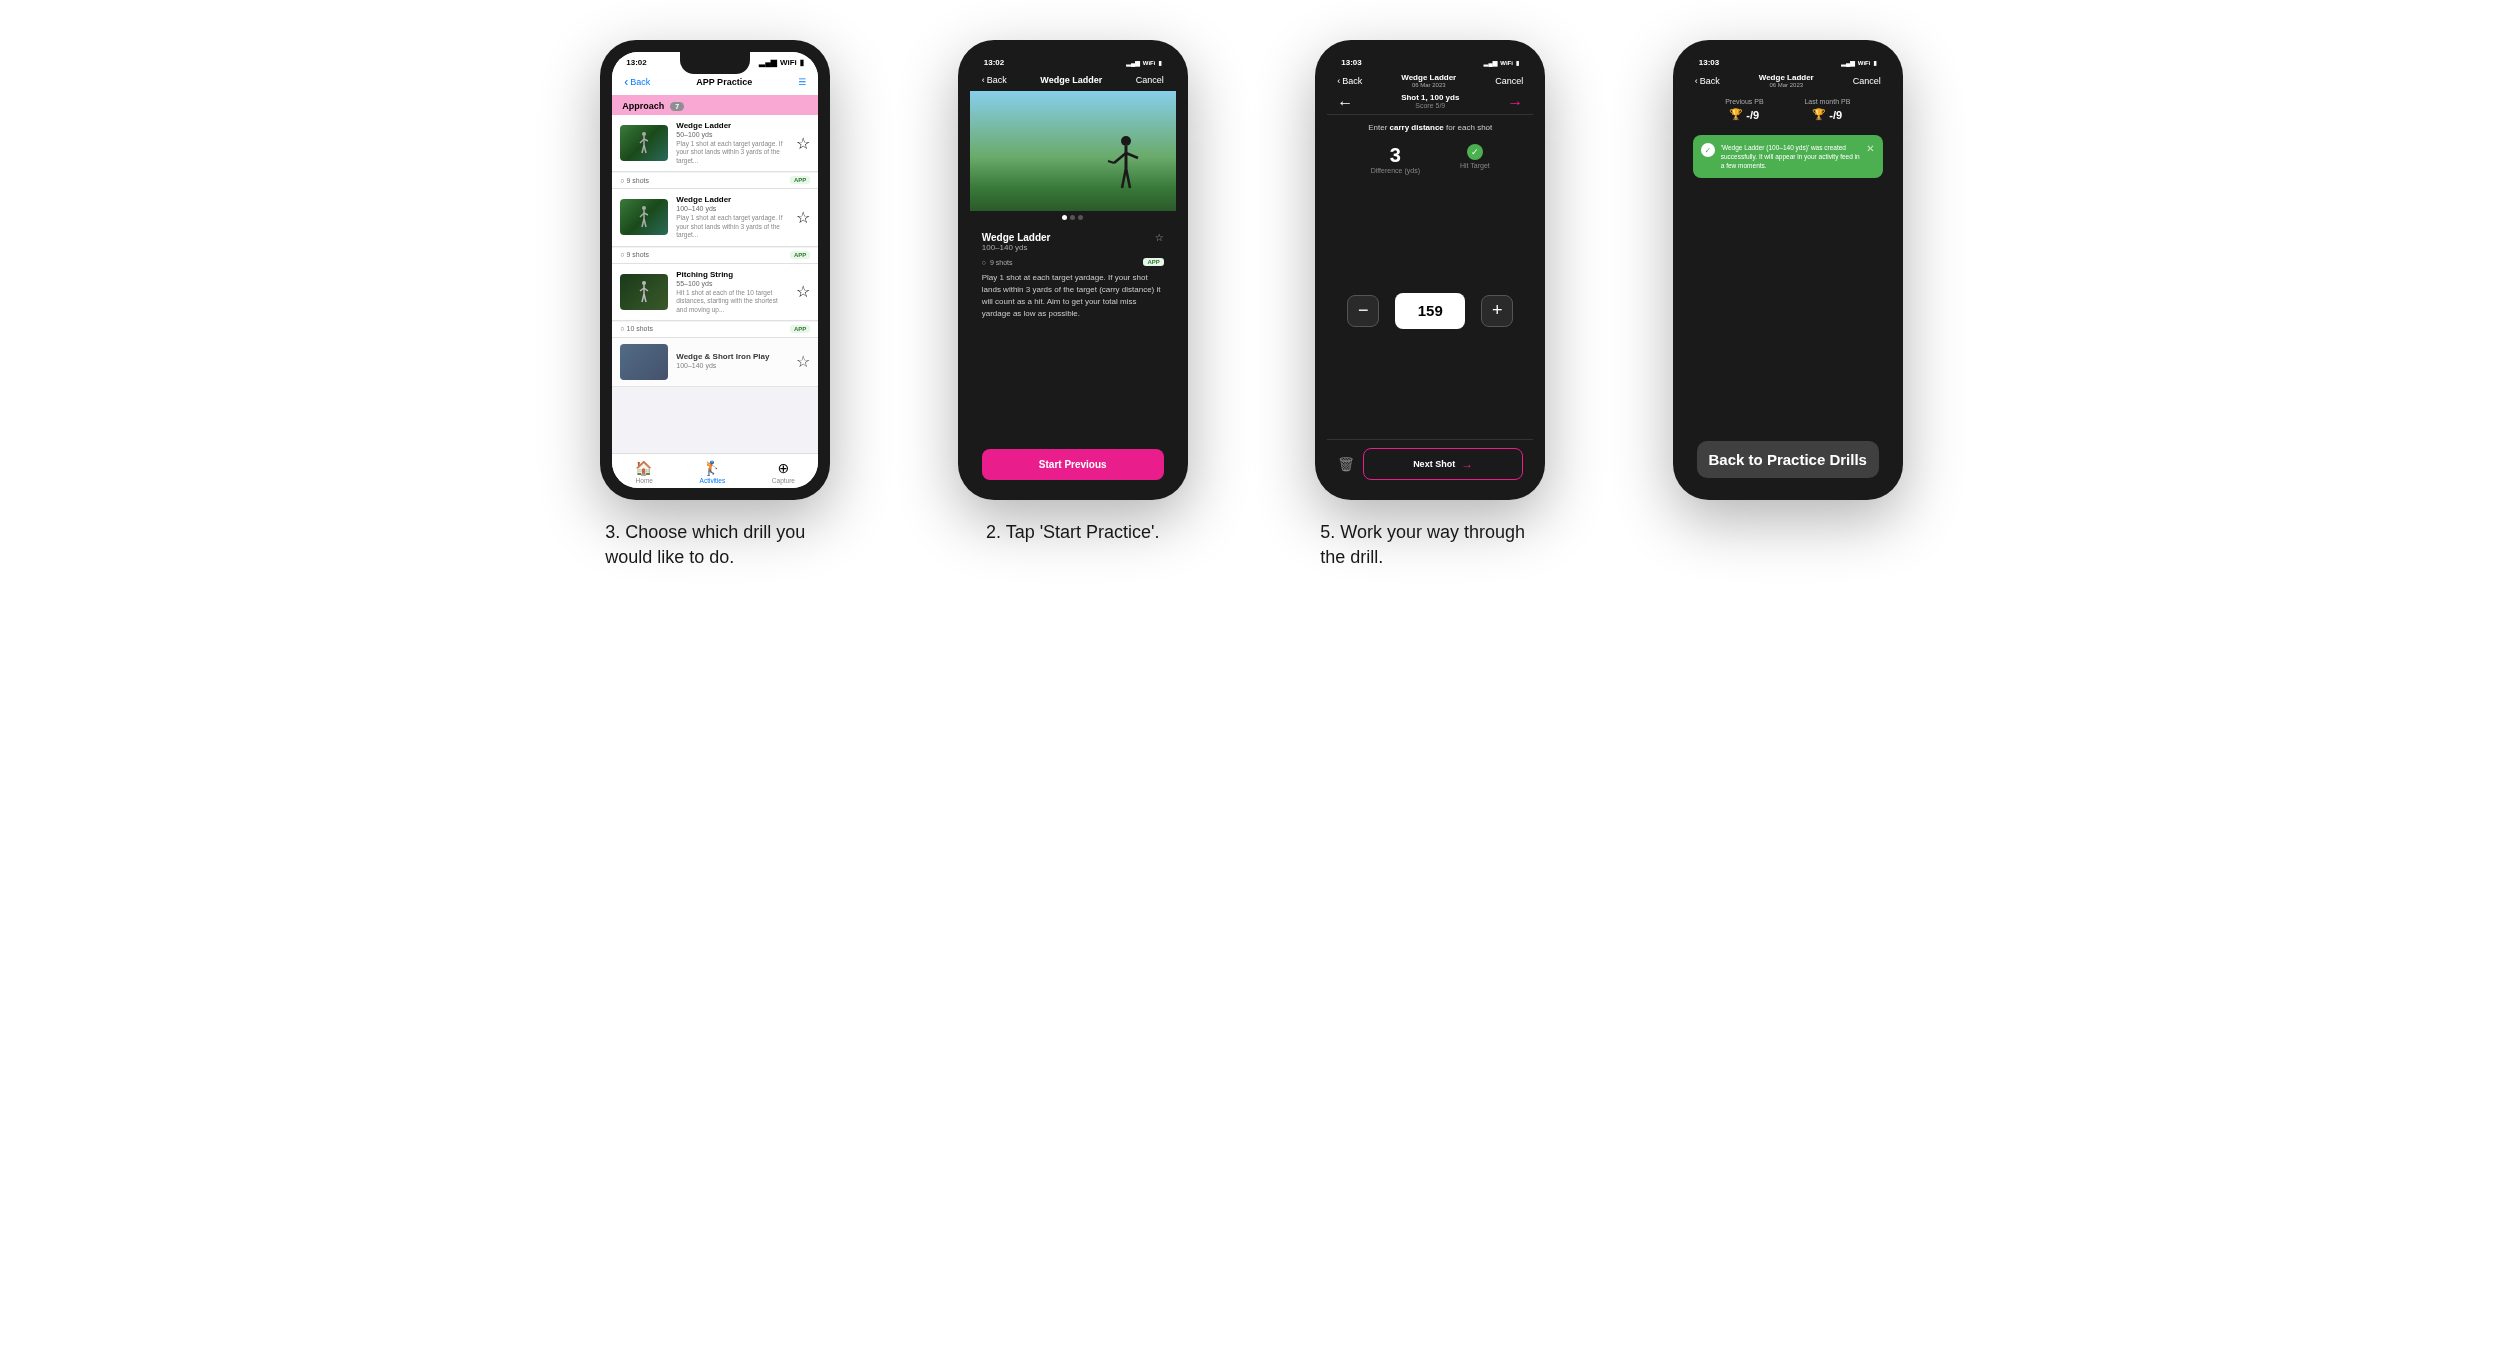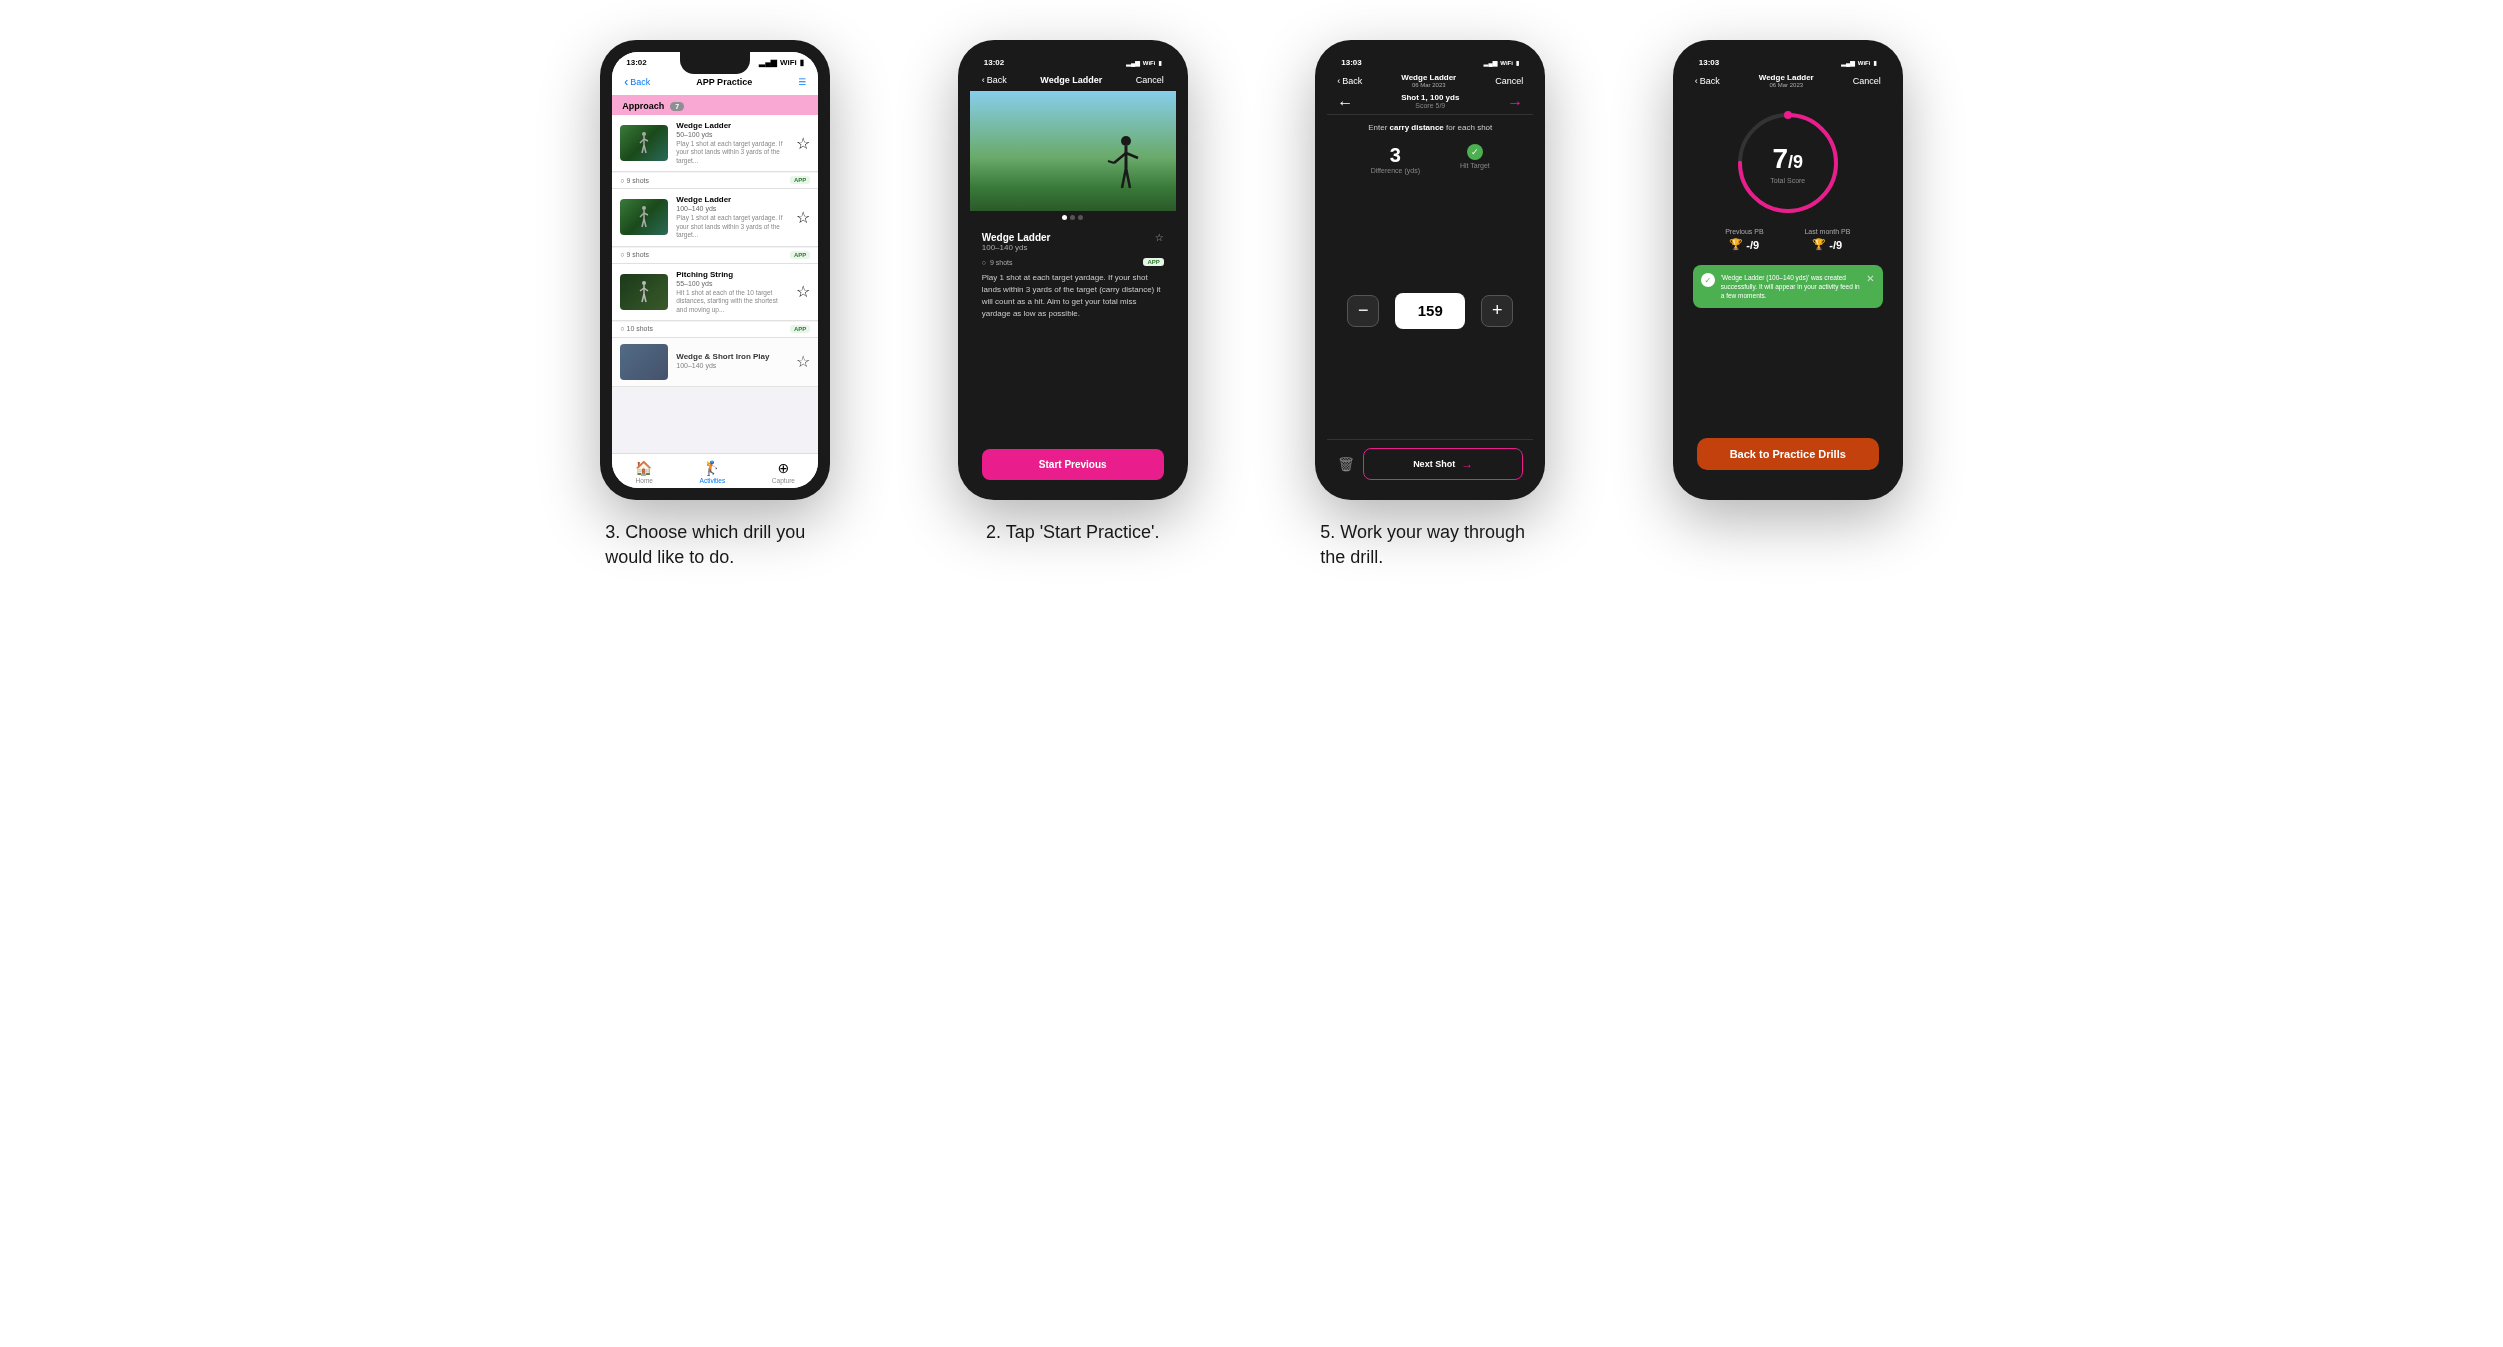--- a/index.html
+++ b/index.html
@@ -619,36 +619,20 @@
             <span>‹</span>
             <span>Back</span>
           </div>
           <div style="text-align:center;">
             <div style="font-size:8px;font-weight:600;color:#fff;">Wedge Ladder</div>
             <div style="font-size:6px;color:#aaa;">06 Mar 2023</div>
           </div>
           <div class="nav-right dark">Cancel</div>
         </div>
 
-        <div style="display:flex;justify-content:center;align-items:center;padding:16px 0 4px;background:#1a1a1a;">
-          <div style="position:relative;width:110px;height:110px;display:flex;align-items:center;justify-content:center;">
-            <svg width="110" height="110" viewBox="0 0 110 110" style="position:absolute;top:0;left:0;">
-
-              <circle cx="55" cy="55" r="48" fill="none" stroke="#333" stroke-width="4"></circle>
-
-              <circle cx="55" cy="55" r="48" fill="none" stroke="#e91e8c" stroke-width="4" stroke-dasharray="301 302" stroke-dashoffset="75" stroke-linecap="round" transform="rotate(-90 55 55)"></circle>
-
-              <circle cx="55" cy="7" r="4" fill="#e91e8c"></circle>
-            </svg>
-            <div style="text-align:center;z-index:1;">
-              <div style="font-size:28px;font-weight:800;color:#fff;display:inline;">7</div><div style="font-size:18px;font-weight:600;color:#fff;display:inline;">/9</div>
-              <div style="font-size:7px;color:#888;margin-top:2px;">Total Score</div>
-            </div>
-          </div>
-        </div>
 
         <div style="display:flex;justify-content:space-around;padding:6px 20px;background:#1a1a1a;">
           <div style="text-align:center;">
             <div style="font-size:7px;color:#aaa;margin-bottom:3px;">Previous PB</div>
             <div style="font-size:11px;font-weight:700;color:#fff;display:flex;align-items:center;gap:3px;justify-content:center;">
               <span>🏆</span>
               <span>-/9</span>
             </div>
           </div>
           <div style="text-align:center;">
@@ -663,18 +647,18 @@
         <div style="background:#4caf50;border-radius:8px;padding:8px;display:flex;align-items:flex-start;gap:6px;margin:8px;position:relative;flex-shrink:0;">
           <div style="width:14px;height:14px;background:#fff;border-radius:50%;display:flex;align-items:center;justify-content:center;flex-shrink:0;">
             <span style="color:#4caf50;font-size:8px;">✓</span>
           </div>
           <div style="font-size:6.5px;color:#fff;line-height:1.4;flex:1;">'Wedge Ladder (100–140 yds)' was created successfully. It will appear in your activity feed in a few moments.</div>
           <span style="color:rgba(255,255,255,0.7);font-size:10px;cursor:pointer;">✕</span>
         </div>
 
         <div style="flex:1;background:#1a1a1a;"></div>
 
-        <div style="background:#c2410c;border-radius:10px;padding:10px;text-align:center;font-size:11px;font-weight:600;color:#fff;margin:0 12px 18px;">Back to Practice Drills</div>
+        <div style="background:#404040;border-radius:10px;padding:10px;text-align:center;font-size:15px;font-weight:600;color:#fff;margin:0 12px 10px;">Back to Practice Drills</div>
       </div>
     </div>
   </div>
 
 </div>
 
 </body></html>

